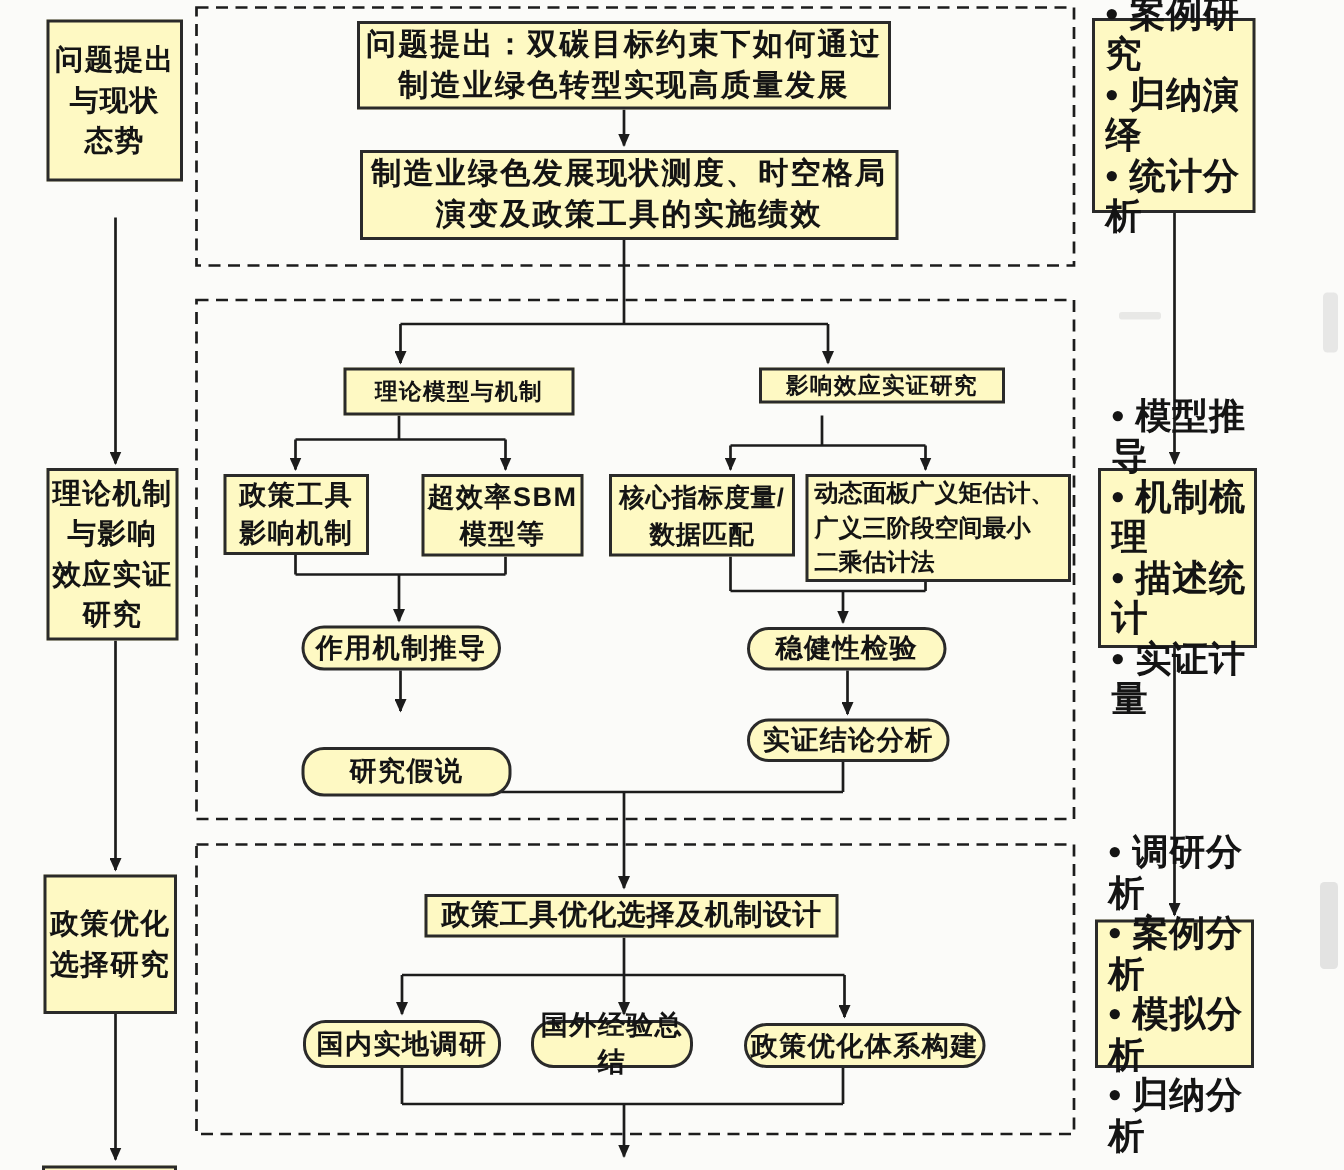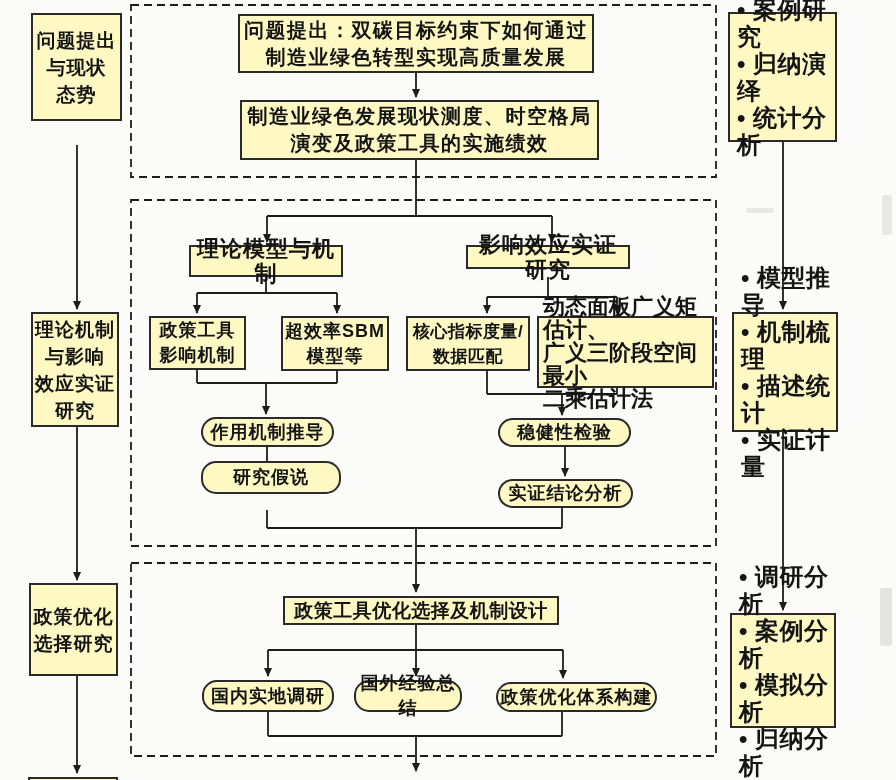--- a/index.html
+++ b/index.html
@@ -15,23 +15,23 @@
     position:absolute;box-sizing:border-box;background:#fef9c3;
     border:2px solid var(--border);
     display:flex;align-items:center;justify-content:center;
     text-align:center;white-space:pre-line;font-weight:700;
     letter-spacing:1px;line-height:25px;font-size:18px;color:var(--text);
   }
   .rail-l{font-size:19px;line-height:27px;}
   .bullets{justify-content:flex-start;text-align:left;padding-left:7px;
     font-size:24px;line-height:27px;letter-spacing:0.5px;}
   .big{font-size:20px;line-height:27px;letter-spacing:1.5px;}
-  .branch{font-size:22px;}
+  .branch{font-size:15px;margin-left:40px;}
   .small{font-size:17px;line-height:25px;letter-spacing:0.5px;}
-  .est{font-size:22px;line-height:23px;letter-spacing:0;
+  .est{font-size:16px;line-height:23px;letter-spacing:0;
     justify-content:flex-start;text-align:left;padding:2px 2px 2px 4px;}
   .oneline{font-size:18px;border-radius:15px;}
   .p1{font-size:19px;letter-spacing:0.5px;}
   svg#wires{position:absolute;left:0;top:0;pointer-events:none;}
   svg#wires line{stroke:var(--line);stroke-width:1.8px;}
   svg#wires rect{stroke:var(--line);stroke-width:1.8px;fill:none;}
   #arrowhead path{fill:var(--line);}
   .artifact{position:absolute;pointer-events:none;}
 </style>
 </head>
@@ -110,21 +110,21 @@
 选择研究</div>
   <div class="box" style="left:28px;top:777px;width:90px;height:12px"></div>
 
   <div class="box bullets" style="left:728px;top:12px;width:109px;height:130px">• 案例研究
 • 归纳演绎
 • 统计分析</div>
   <div class="box bullets" style="left:732px;top:312px;width:106px;height:120px">• 模型推导
 • 机制梳理
 • 描述统计
 • 实证计量</div>
-  <div class="box bullets" style="left:730px;top:613px;width:106px;height:115px">• 调研分析
+  <div class="box bullets" style="left:730px;top:613px;width:106px;height:99px">• 调研分析
 • 案例分析
 • 模拟分析
 • 归纳分析</div>
 
   <div class="box big" style="left:238px;top:14px;width:356px;height:59px">问题提出：双碳目标约束下如何通过
 制造业绿色转型实现高质量发展</div>
   <div class="box big" style="left:240px;top:100px;width:359px;height:60px">制造业绿色发展现状测度、时空格局
 演变及政策工具的实施绩效</div>
 
   <div class="box branch" style="left:189px;top:245px;width:154px;height:32px">理论模型与机制</div>
@@ -135,21 +135,21 @@
   <div class="box" style="left:281px;top:316px;width:108px;height:55px">超效率SBM
 模型等</div>
   <div class="box small" style="left:406px;top:316px;width:124px;height:55px">核心指标度量/
 数据匹配</div>
   <div class="box est" style="left:537px;top:316px;width:177px;height:72px">动态面板广义矩估计、
 广义三阶段空间最小
 二乘估计法</div>
 
   <div class="box oneline" style="left:201px;top:417px;width:133px;height:30px">作用机制推导</div>
   <div class="box oneline" style="left:498px;top:418px;width:133px;height:29px">稳健性检验</div>
-  <div class="box oneline" style="left:201px;top:461px;width:140px;height:33px">研究假说</div>
+  <div class="box oneline" style="left:201px;top:498px;width:140px;height:33px">研究假说</div>
   <div class="box oneline" style="left:498px;top:479px;width:135px;height:29px">实证结论分析</div>
 
   <div class="box p1" style="left:283px;top:596px;width:276px;height:29px">政策工具优化选择及机制设计</div>
   <div class="box oneline" style="left:202px;top:680px;width:132px;height:32px">国内实地调研</div>
   <div class="box oneline" style="left:354px;top:680px;width:108px;height:32px">国外经验总结</div>
   <div class="box oneline" style="left:496px;top:682px;width:161px;height:30px">政策优化体系构建</div>
 
   <div class="artifact" style="left:882px;top:195px;width:10px;height:40px;background:#dcdcdc;opacity:.65;border-radius:3px"></div>
   <div class="artifact" style="left:880px;top:588px;width:12px;height:58px;background:#d6d6d6;opacity:.65;border-radius:3px"></div>
   <div class="artifact" style="left:746px;top:208px;width:28px;height:5px;background:#e6e6e3;opacity:.9;border-radius:2px"></div>

